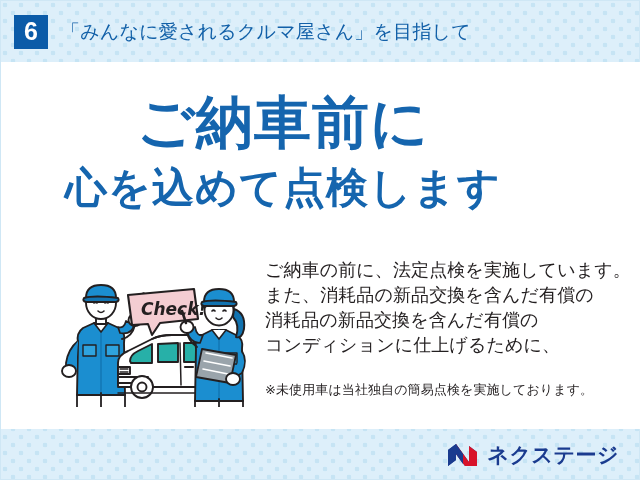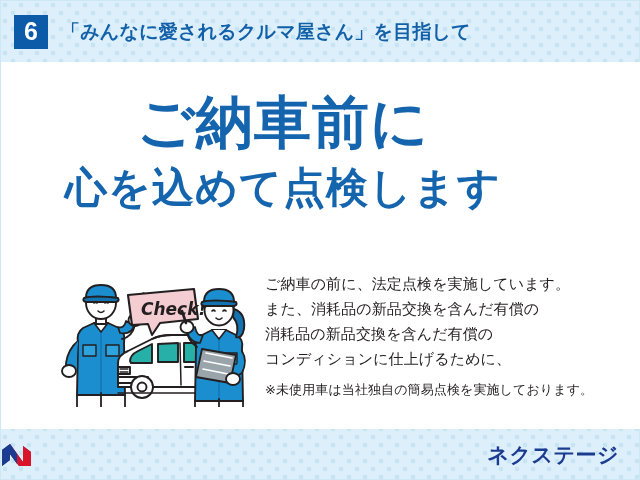--- a/index.html
+++ b/index.html
@@ -49,21 +49,21 @@
     font-size: 25px;
     font-weight: bold;
     line-height: 1;
     letter-spacing: 0;
     font-family: "Liberation Sans", sans-serif;
   }
   #header-title {
     margin-left: 13px;
     color: #1260a8;
     font-size: 19px;
-    font-weight: bold;
+    font-weight: normal;
     letter-spacing: 0.2px;
     white-space: nowrap;
   }
 
   
   #card {
     position: absolute;
     left: 0;
     top: 61px;
     width: 640px;
@@ -89,24 +89,24 @@
   }
   #head-line2 {
     top: 105px;
     font-size: 42px;
   }
 
   
   #body-text {
     position: absolute;
     left: 264px;
-    top: 209px;
+    top: 196px;
     width: 372px;
     color: #231f20;
-    font-size: 15px;
+    font-size: 18px;
     line-height: 25px;
     letter-spacing: 0.1px;
     font-family: "Liberation Sans", "DejaVu Sans", sans-serif;
   }
   #body-text .line {
     white-space: nowrap;
   }
   #body-note {
     position: absolute;
     left: 264px;
@@ -131,21 +131,21 @@
 
   
   #footer-logo {
     position: absolute;
     left: 0;
     top: 428px;
     width: 640px;
     height: 52px;
     display: flex;
     align-items: center;
-    justify-content: space-between;
+    justify-content: flex-end;
     padding-right: 22px;
     box-sizing: border-box;
   }
   #logo-mark {
     width: 34px;
     height: 24px;
     margin-right: 7px;
     flex: none;
   }
   #logo-text {

